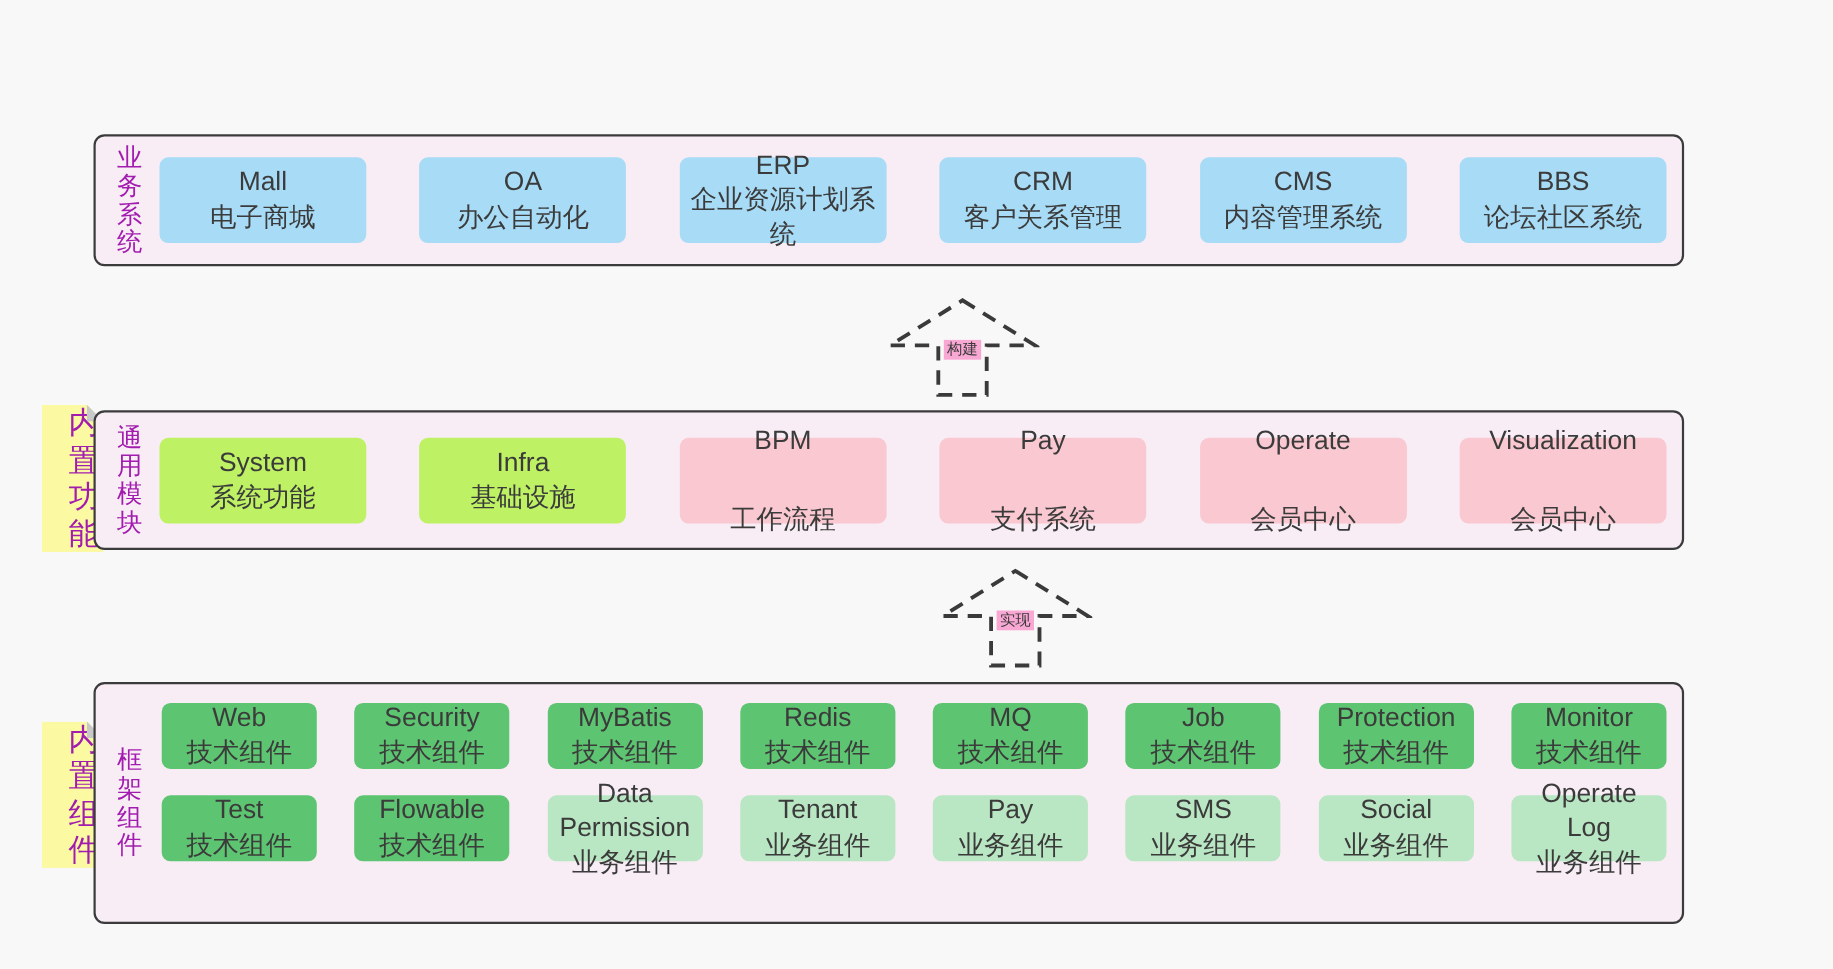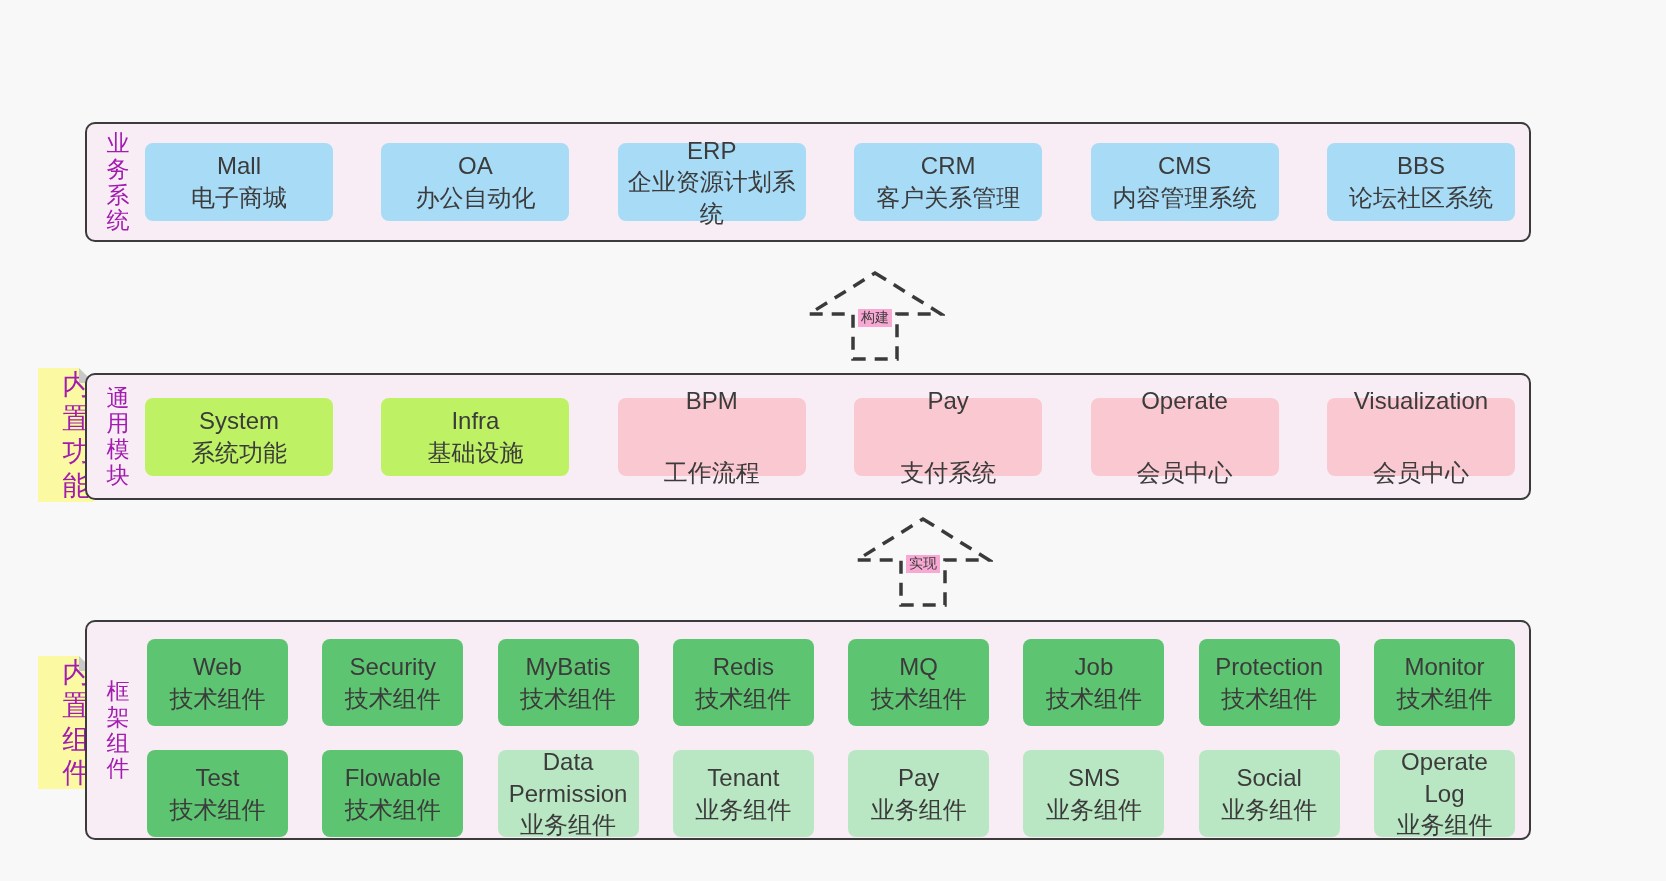--- a/index.html
+++ b/index.html
@@ -34,21 +34,21 @@
     display:flex;flex-direction:column;gap:24px;
   }
   .row{display:flex;justify-content:space-between;}
 
   .box{
     border-radius:8px;display:flex;flex-direction:column;
     align-items:center;justify-content:center;text-align:center;
     font-size:24px;line-height:1.32;box-sizing:border-box;padding:2px 4px;
   }
   .w6{width:188px;height:78px;}
-  .w8{width:141px;height:87px;}
+  .w8{width:141px;height:60px;}
   .blue{background:#a7dbf6;}
   .red{background:#bef264;}
   .pink{background:#f9c8d1;gap:40px;}
   .green{background:#5dc571;}
   .green-light{background:#b9e6c3;}
 
   
   .note{
     position:absolute;left:38px;width:56px;background:#fbfaa2;z-index:1;
     clip-path:polygon(0 0, calc(100% - 15px) 0, 100% 15px, 100% 100%, 0 100%);

